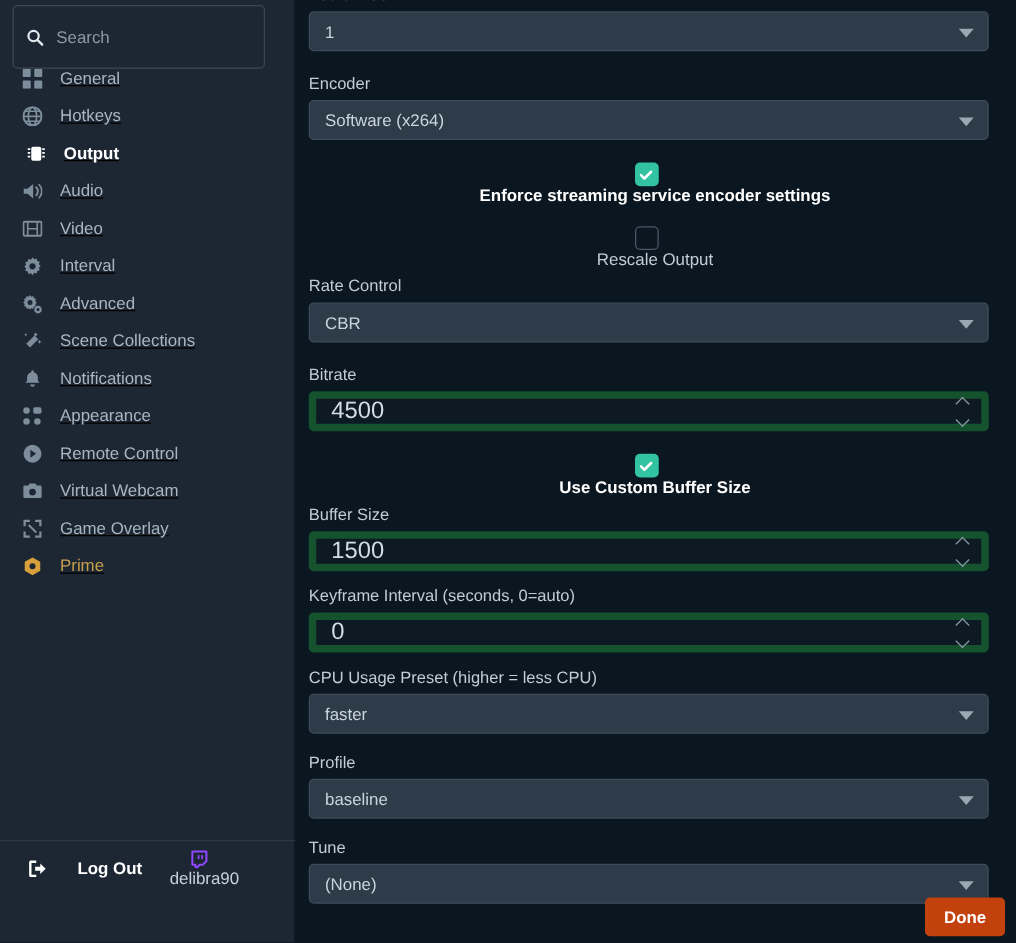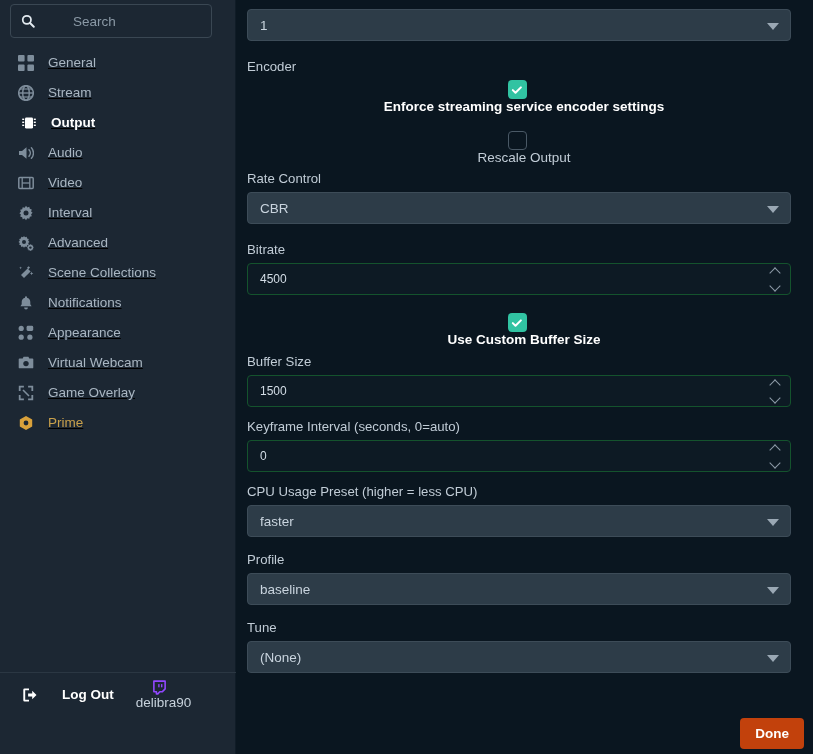--- a/index.html
+++ b/index.html
@@ -16,27 +16,26 @@
     width: 236px; height: 754px;
     background: #1c2733;
     border-right: 1px solid #101c27;
     position: relative;
     flex: 0 0 236px;
   }
   .search-wrap {
     position: absolute; left: 10px; top: 4px; width: 202px; height: 34px;
   }
   .search-box {
-    width: 202px; height: 34px;
+    width: 202px; height: 51px;
     border: 1px solid #3a4753;
     border-radius: 4px;
     background: transparent;
     display: flex; align-items: center;
     padding: 0 10px;
-    gap: 28px;
   }
   .search-icon { width: 14px; height: 14px; flex: 0 0 14px; margin-right: 10px; }
   .search-icon svg { display: block; }
   .search-input {
     background: transparent; border: none; outline: none;
     color: #c3ced8; font-size: 13.5px;
     font-family: "Liberation Sans", sans-serif;
     width: 100%;
   }
   .search-input::placeholder { color: #8b99a6; }
@@ -112,25 +111,25 @@
     position: absolute; right: 11px; top: 50%;
     width: 0; height: 0; margin-top: -2px;
     border-left: 6px solid transparent;
     border-right: 6px solid transparent;
     border-top: 7px solid #9aa8b4;
   }
   .numinput {
     position: relative;
     width: 544px; height: 32px;
     background: #0d1a24;
-    border: 1px solid #14532d;
+    border: 6px solid #14532d;
     border-radius: 4px;
     display: flex; align-items: center;
     padding: 0 12px;
-    color: #d3dde6; font-size: 12px;
+    color: #d3dde6; font-size: 19px;
     cursor: text;
     margin-bottom: 18px;
   }
   .spin {
     position: absolute; right: 9px; top: 50%; margin-top: -11px;
     width: 11px; height: 22px;
     display: flex; flex-direction: column; justify-content: space-between;
     cursor: pointer;
   }
   .spin .up, .spin .dn { width: 11px; height: 7px; position: relative; }
@@ -204,21 +203,21 @@
       <div class="nav-item">
         <span class="nav-icon">
           <svg width="16" height="16" viewBox="0 0 16 16">
             <circle cx="8" cy="8" r="7.3" fill="none" stroke="#7e8d9b" stroke-width="1.6"></circle>
             <ellipse cx="8" cy="8" rx="3.3" ry="7.3" fill="none" stroke="#7e8d9b" stroke-width="1.4"></ellipse>
             <line x1="0.8" y1="8" x2="15.2" y2="8" stroke="#7e8d9b" stroke-width="1.4"></line>
             <line x1="2" y1="4" x2="14" y2="4" stroke="#7e8d9b" stroke-width="1.2"></line>
             <line x1="2" y1="12" x2="14" y2="12" stroke="#7e8d9b" stroke-width="1.2"></line>
           </svg>
         </span>
-        <span class="nav-label">Stream</span>
+        <span class="nav-label">Hotkeys</span>
       </div>
 
       <div class="nav-item active">
         <span class="nav-icon">
           <svg width="16" height="16" viewBox="0 0 16 16">
             <rect x="4" y="2.4" width="8" height="11.2" rx="1.4"></rect>
             <rect x="1.2" y="3.6" width="2" height="1.4"></rect>
               <rect x="1.2" y="6.6" width="2" height="1.4"></rect>
             <rect x="1.2" y="9.6" width="2" height="1.4"></rect>
             <rect x="12.8" y="3.6" width="2" height="1.4"></rect>
@@ -301,20 +300,29 @@
           <svg width="16" height="16" viewBox="0 0 16 16">
             <circle cx="3.2" cy="3.4" r="2.6"></circle>
               <rect x="8.6" y="0.8" width="6.6" height="5.2" rx="1.4"></rect>
             <circle cx="3.2" cy="12.2" r="2.6"></circle>
               <circle cx="11.9" cy="12.2" r="2.6"></circle>
           </svg>
         </span>
         <span class="nav-label">Appearance</span>
       </div>
 
+      <div class="nav-item">
+        <span class="nav-icon">
+          <svg width="16" height="16" viewBox="0 0 16 16">
+            <circle cx="8" cy="8" r="7.2"></circle>
+            <path d="M6.3 4.8l4.6 3.2-4.6 3.2z" fill="#1c2733"></path>
+          </svg>
+        </span>
+        <span class="nav-label">Remote Control</span>
+      </div>
 
       <div class="nav-item">
         <span class="nav-icon">
           <svg width="16" height="16" viewBox="0 0 16 16">
             <path d="M5.6 1.8h4.8l0.9 1.6h3.1a0.9 0.9 0 0 1 0.9 0.9v8.1a0.9 0.9 0 0 1-0.9 0.9H1.6a0.9 0.9 0 0 1-0.9-0.9V4.3a0.9 0.9 0 0 1 0.9-0.9h3.1z"></path>
             <circle cx="8" cy="8.6" r="2.7" fill="#1c2733"></circle>
           </svg>
         </span>
         <span class="nav-label">Virtual Webcam</span>
       </div>
@@ -369,20 +377,24 @@
   <div id="main">
     <div class="form">
 
       <div class="field-label">Audio Track</div>
       <div class="select">
         <span>1</span>
         <span class="caret"></span>
       </div>
 
       <div class="field-label">Encoder</div>
+      <div class="select">
+        <span>Software (x264)</span>
+        <span class="caret"></span>
+      </div>
 
       <div class="checkrow">
         <span class="cbox on">
           <svg width="12" height="12" viewBox="0 0 12 12">
             <path d="M1.8 6.1l2.7 2.7 5.4-5.4" fill="none" stroke="#ffffff" stroke-width="2" stroke-linecap="round" stroke-linejoin="round"></path>
           </svg>
         </span>
         <span class="chklabel">Enforce streaming service encoder settings</span>
       </div>
 

